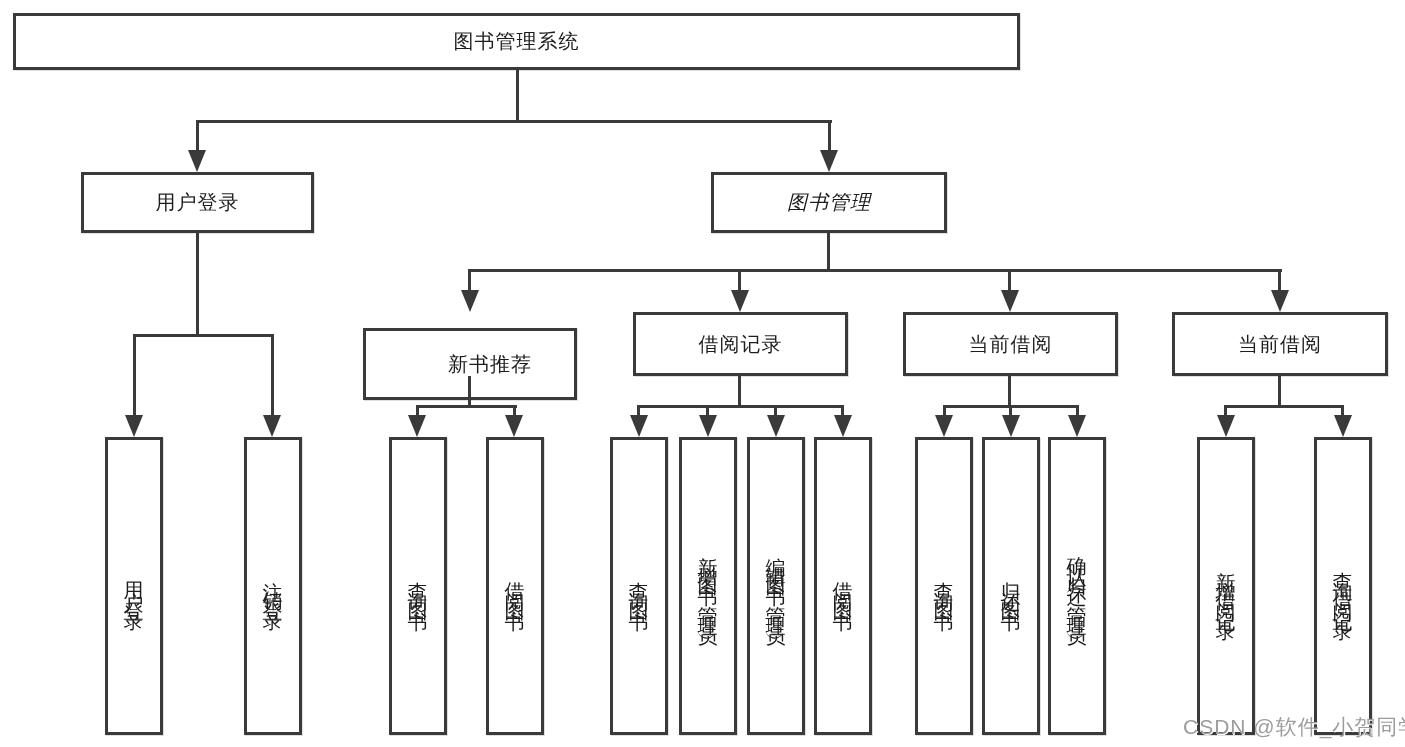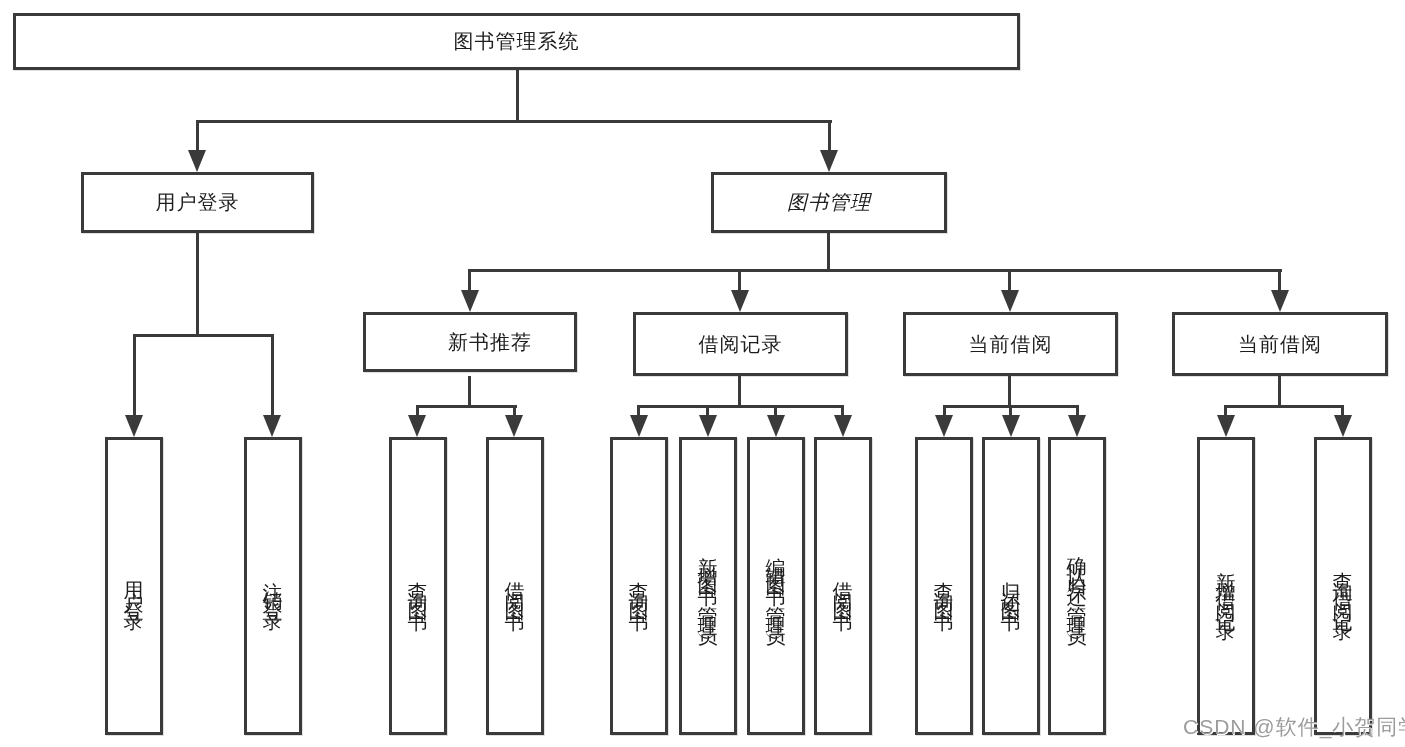--- a/index.html
+++ b/index.html
@@ -26,21 +26,21 @@
     writing-mode:vertical-rl;
     text-orientation:mixed;
     letter-spacing:10px;
     line-height:1;
     font-size:20px;
   }
   
   .n-root   {left:13px;  top:13px;  width:1007px; height:57px;}
   .n-l2a    {left:81px;  top:172px; width:233px;  height:61px;}
   .n-l2b    {left:711px; top:172px; width:236px;  height:61px;font-style:italic;}
-  .n-l3a    {left:363px; top:312px; width:214px;  height:60px;padding-left:40px;}
+  .n-l3a    {left:363px; top:328px; width:214px;  height:72px;padding-left:40px;}
   .n-l3b    {left:633px; top:312px; width:215px;  height:64px;}
   .n-l3c    {left:903px; top:312px; width:215px;  height:64px;}
   .n-l3d    {left:1172px;top:312px; width:216px;  height:64px;}
   .leaf     {top:437px;  width:58px; height:298px;}
   .lf1a{left:105px;} .lf1b{left:244px;}
   .lf2a{left:389px;} .lf2b{left:486px;}
   .lf3a{left:610px;} .lf3b{left:679px;} .lf3c{left:747px;} .lf3d{left:814px;}
   .lf4a{left:915px;} .lf4b{left:982px;} .lf4c{left:1048px;}
   .lf5a{left:1197px;} .lf5b{left:1314px;}
   

